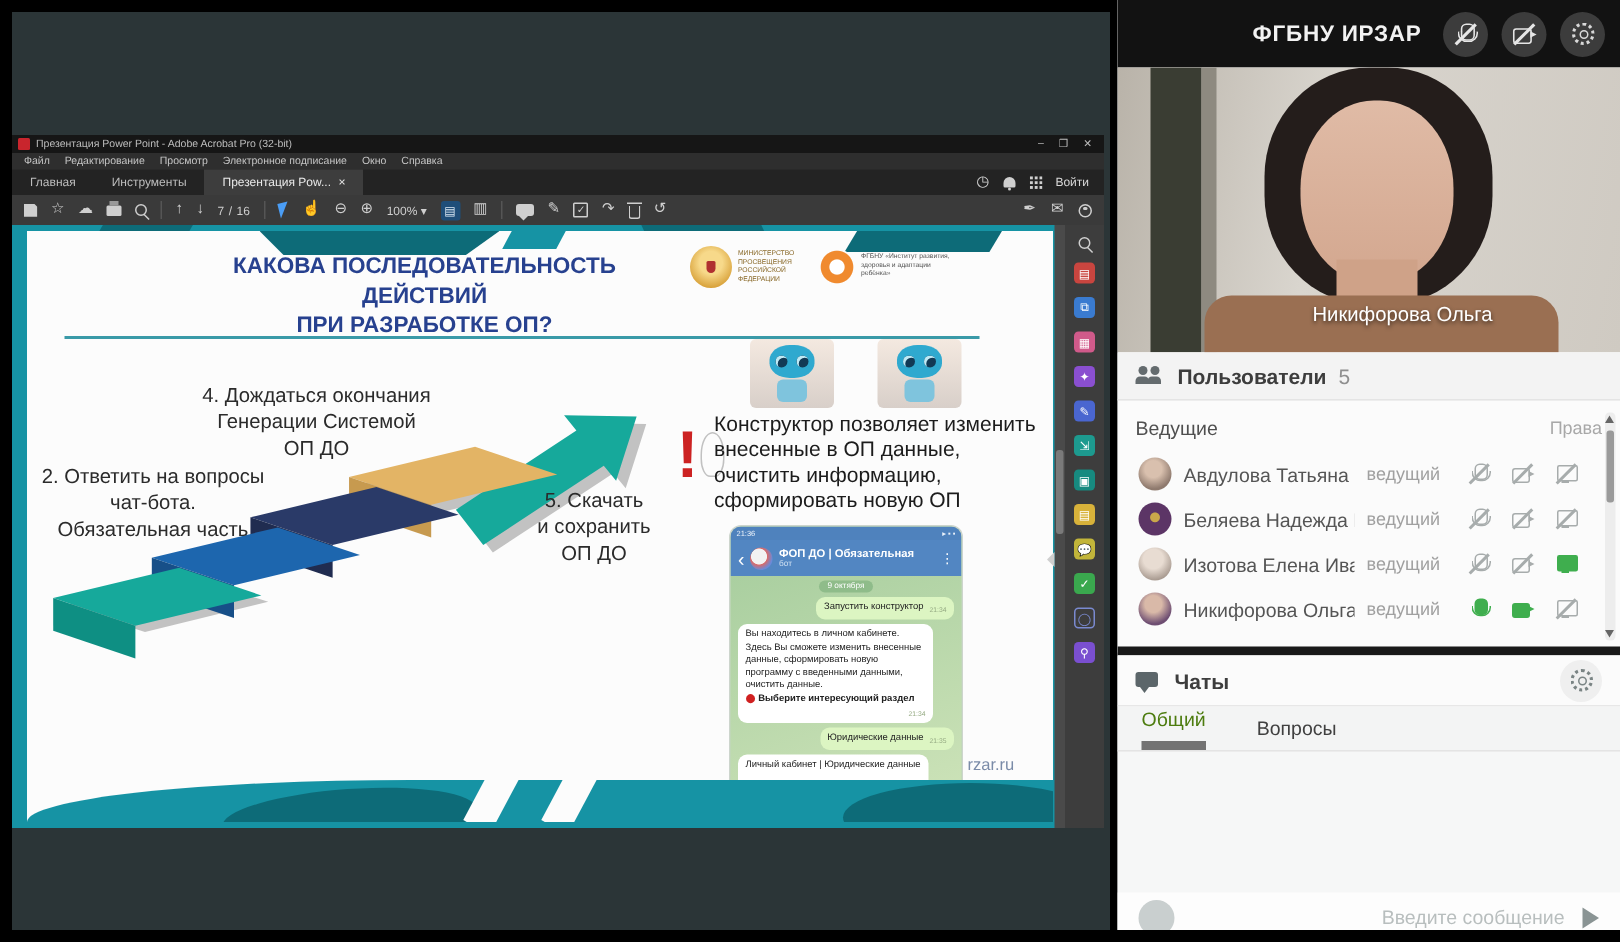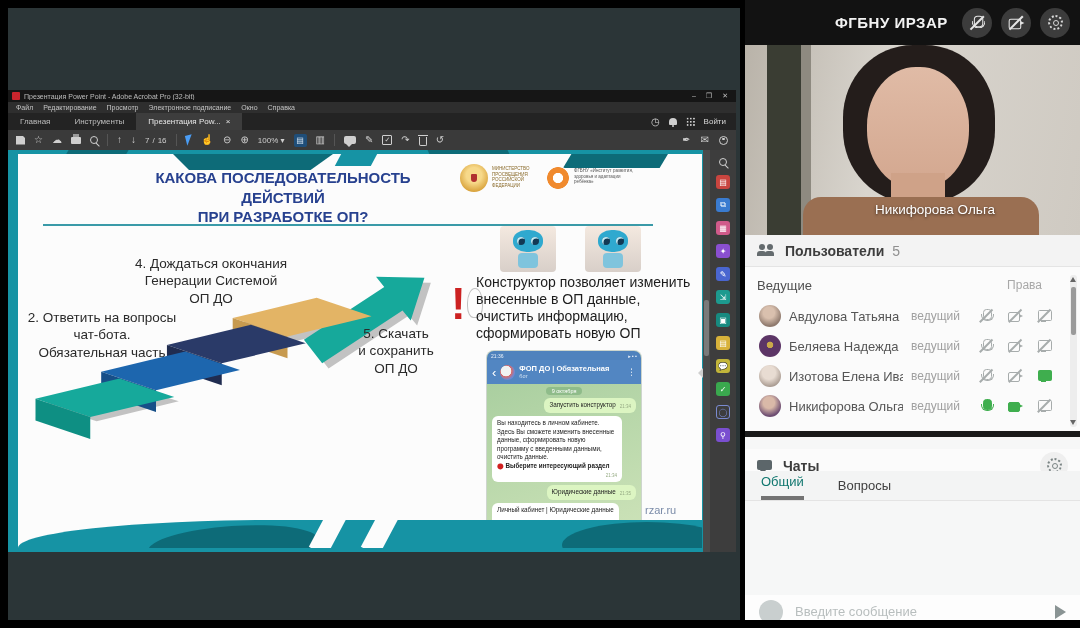--- a/index.html
+++ b/index.html
@@ -121,50 +121,50 @@
   .hair{position:absolute;left:98px;top:0px;width:152px;height:158px;border-radius:46%;background:#241d1b;}
   .face{position:absolute;left:122px;top:22px;width:102px;height:122px;border-radius:48%;background:linear-gradient(#e0bba6,#d3a astronomical);background:linear-gradient(#e0bba6,#d3a78f);}
   .neck{position:absolute;left:146px;top:128px;width:54px;height:36px;background:#cfa288;}
   .torso{position:absolute;left:58px;top:152px;width:236px;height:40px;border-radius:18px 18px 0 0;background:#9a6f52;}
   .vname{position:absolute;left:100px;bottom:18px;width:180px;text-align:center;font-size:13.5px;color:#fff;text-shadow:0 1px 3px rgba(0,0,0,.65);}
 
   #ppl{position:absolute;left:0;top:235px;width:100%;height:200px;background:#fbfbfb;}
   .ppl-head{position:absolute;left:0;top:0;width:100%;height:32px;background:#f3f3f3;border-bottom:1px solid #e4e4e4;display:flex;align-items:center;gap:8px;padding:0 12px;}
   .ppl-title{font-size:14px;color:#3d3d3d;font-weight:bold;}
   .ppl-count{font-size:14px;color:#8f8f8f;}
-  .subrow{position:absolute;left:0;top:38px;width:100%;height:24px;display:flex;align-items:center;padding:0 38px 0 12px;}
+  .subrow{position:absolute;left:0;top:38px;width:100%;height:24px;display:flex;align-items:center;padding:0 12px 0 12px;}
   .group{font-size:13px;color:#4f4f4f;}
   .rights{margin-left:auto;font-size:12px;color:#a8a8a8;}
   .prow{position:absolute;left:0;width:100%;height:30px;display:flex;align-items:center;padding:0 14px;gap:8px;}
   .av{width:22px;height:22px;border-radius:50%;flex:none;}
   .av1{background:radial-gradient(circle at 45% 35%,#d9c0ae 30%,#8f7a6e 70%);}
   .av2{background:radial-gradient(circle at 50% 45%,#caa84a 18%,#5c3566 22%);}
   .av3{background:radial-gradient(circle at 45% 35%,#e8dcd2 35%,#a89a90 75%);}
   .av4{background:radial-gradient(circle at 45% 35%,#d9b9a8 30%,#6e4e72 70%);}
   .pname{font-size:13px;color:#555;width:148px;white-space:nowrap;overflow:hidden;}
   .prole{font-size:12px;color:#a0a0a0;margin-left:auto;}
   .picons{display:flex;gap:13px;margin-left:10px;margin-right:14px;}
   #pplscroll{position:absolute;right:3px;top:40px;width:7px;height:152px;background:#ededed;border-radius:3px;}
   #pplthumb{position:absolute;left:1px;top:12px;width:5px;height:48px;background:#9a9a9a;border-radius:2px;}
   .scr-arrow{position:absolute;left:0px;width:0;height:0;border-left:3.5px solid transparent;border-right:3.5px solid transparent;}
   .scr-up{top:2px;border-bottom:5px solid #666;}
   .scr-dn{bottom:2px;border-top:5px solid #666;}
 
   #chatdiv{position:absolute;left:0;top:431px;width:100%;height:6px;background:#191919;}
   #chat{position:absolute;left:0;top:437px;width:100%;height:191px;background:#f6f7f7;}
-  .chat-head{position:absolute;left:0;top:12px;width:100%;height:34px;background:#fbfbfb;border-bottom:1px solid #e7e7e7;display:flex;align-items:center;gap:9px;padding:0 12px;}
+  .chat-head{position:absolute;left:0;top:0;width:100%;height:34px;background:#fbfbfb;border-bottom:1px solid #e7e7e7;display:flex;align-items:center;gap:9px;padding:0 12px;}
   .chat-title{font-size:14px;font-weight:bold;color:#3d3d3d;}
   .chat-gear{margin-left:auto;width:28px;height:28px;border-radius:50%;background:#efefef;display:flex;align-items:center;justify-content:center;}
   .tabsrow{position:absolute;left:0;top:34px;width:100%;height:30px;background:#f3f4f4;border-bottom:1px solid #e4e4e4;display:flex;align-items:flex-end;gap:34px;padding:0 16px;}
   .ctab{font-size:13px;padding-bottom:7px;}
-  .ctab.active{color:#0f766e;border-bottom:4px solid #737373;}
+  .ctab.active{color:#4d7c0f;border-bottom:6px solid #737373;}
   .ctab.idle{color:#404040;}
   .chat-input{position:absolute;left:0;top:158px;width:100%;height:33px;background:#fdfdfd;display:flex;align-items:center;gap:10px;padding:0 14px;}
   .attach{width:24px;height:24px;border-radius:50%;background:#c9cfcf;flex:none;}
-  .msg-input{flex:1;border:none;outline:none;background:transparent;font-size:13px;color:#555;}
+  .msg-input{flex:1;border:none;outline:none;background:transparent;font-size:13px;color:#555;text-align:right;}
   .msg-input::placeholder{color:#b8bebe;}
   .send{width:0;height:0;border-top:7px solid transparent;border-bottom:7px solid transparent;border-left:11px solid #8a9494;}
 
   
   .pic{position:relative;width:16px;height:16px;display:inline-block;color:#a7acac;}
   .pic.on{color:#3fae4e;}
   .pic .sl{position:absolute;left:-1px;top:7px;width:18px;height:1.6px;background:#a7acac;transform:rotate(-45deg);}
   .icon-mic::before{content:"";position:absolute;left:4.5px;top:1px;width:7px;height:9px;border:1.4px solid currentColor;border-radius:3.5px;}
   .icon-mic::after{content:"";position:absolute;left:2.5px;top:6px;width:11px;height:6px;border:1.4px solid currentColor;border-top:none;border-radius:0 0 6px 6px;}
   .icon-mic.fill::before{background:currentColor;}

